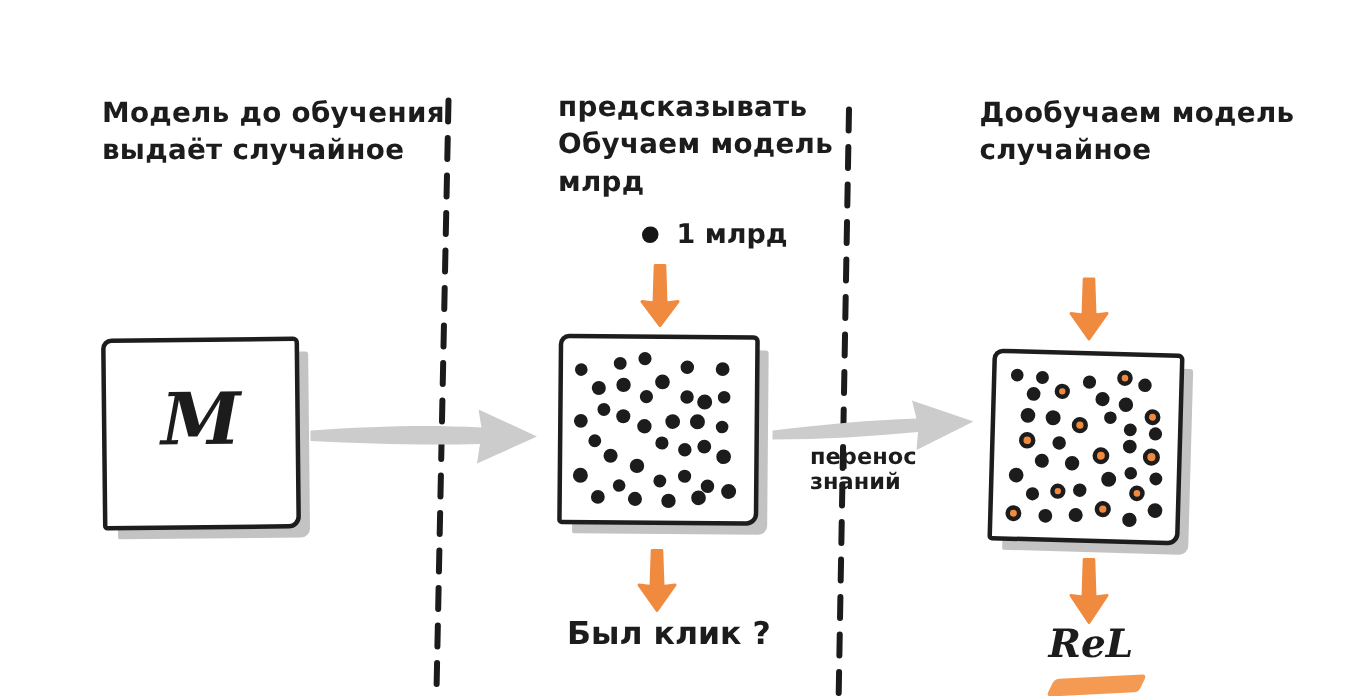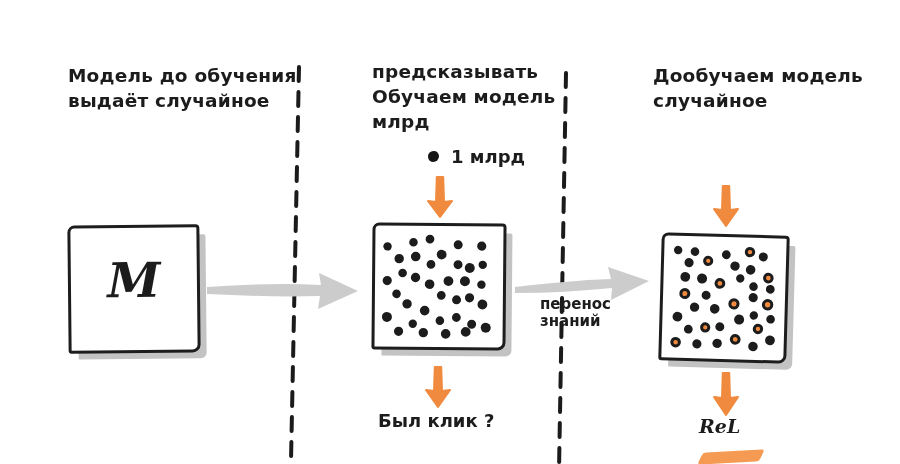--- a/index.html
+++ b/index.html
@@ -30,24 +30,24 @@
     width:11px;height:11px;border-radius:50% 46% 52% 48%;background:#161616;
   }
   .legend-dot-orange{
     width:9px;height:9px;border-radius:50% 46% 52% 48%;background:#f28a3e;
     border:4px solid #191919;
   }
   .legend-label{font-size:18px;font-weight:700;white-space:nowrap;}
   .transfer{
     font-size:15px;font-weight:700;line-height:17px;white-space:nowrap;
   }
-  .question{font-size:18px;font-weight:700;white-space:nowrap;}
+  .question{font-size:21px;font-weight:700;white-space:nowrap;}
   .result{
     font-family:"DejaVu Serif","Liberation Serif",serif;font-style:italic;
-    font-weight:700;font-size:19px;white-space:nowrap;
+    font-weight:700;font-size:26px;white-space:nowrap;
   }
   .result-highlight{
     position:absolute;background:#f49a52;border-radius:3px;
     transform:skewX(-28deg) rotate(-3deg);
   }
   svg{display:block;}
 </style>
 </head>
 <body>
 

